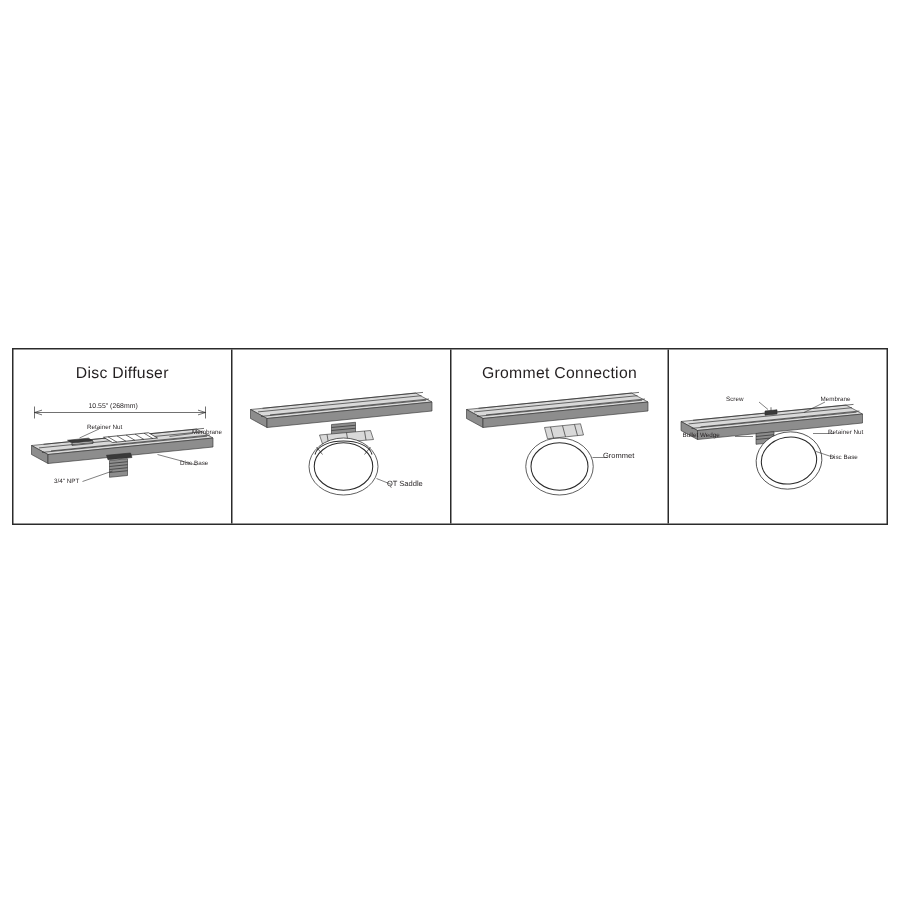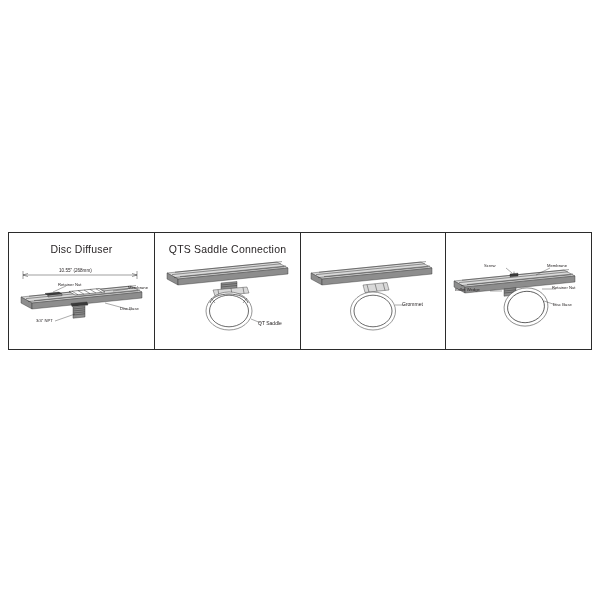--- a/index.html
+++ b/index.html
@@ -130,21 +130,20 @@
       </svg>
 
       <div class="lbl med" style="left:50px; top:36px;">10.55" (268mm)</div>
       <div class="lbl" style="left:49px; top:50px;">Retainer Nut</div>
       <div class="lbl" style="left:119px; top:53px;">Membrane</div>
       <div class="lbl" style="left:27px; top:86px;">3/4" NPT</div>
       <div class="lbl" style="left:111px; top:74px;">Disc Base</div>
     </div>
 
     <div class="panel p2">
-      <div class="panel-title">QTS Saddle Connection</div>
 
       <svg width="146" height="118" viewBox="0 0 146 118">
 
         <path class="fill-lite" d="M12 40 L122 29 L133 35 L23 46 Z"></path>
         <path class="fill-mid" d="M12 40 L23 46 L23 52 L12 46 Z"></path>
         <path class="fill-mid" d="M23 46 L133 35 L133 41 L23 52 Z"></path>
         <path class="ln-thin" d="M20 39.2 L127 28.6"></path>
         <path class="ln-thin" d="M17 41.6 L126 30.8"></path>
         <path class="ln-thin" d="M25 43.6 L131 33.0"></path>
         <path class="ln-thin" d="M19 44.6 L129 33.8"></path>
@@ -161,20 +160,21 @@
 
         <path class="ln" d="M55 70 C 58 58, 90 58, 93 70"></path>
 
         <path class="ln-lead" d="M96 86 L106 90"></path>
       </svg>
 
       <div class="lbl big" style="left:103px; top:88px;">QT Saddle</div>
     </div>
 
     <div class="panel p3">
+      <div class="panel-title">Grommet Connection</div>
 
       <svg width="145" height="118" viewBox="0 0 145 118">
 
         <path class="fill-lite" d="M10 40 L120 29 L131 35 L21 46 Z"></path>
         <path class="fill-mid" d="M10 40 L21 46 L21 52 L10 46 Z"></path>
         <path class="fill-mid" d="M21 46 L131 35 L131 41 L21 52 Z"></path>
         <path class="ln-thin" d="M18 39.2 L125 28.6"></path>
         <path class="ln-thin" d="M15 41.6 L124 30.8"></path>
         <path class="ln-thin" d="M23 43.6 L129 33.0"></path>
         <path class="ln-thin" d="M17 44.6 L127 33.8"></path>

